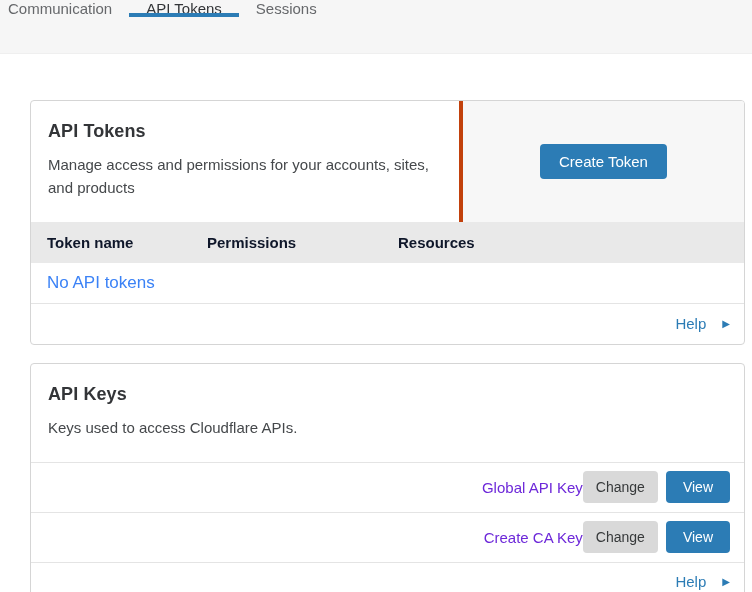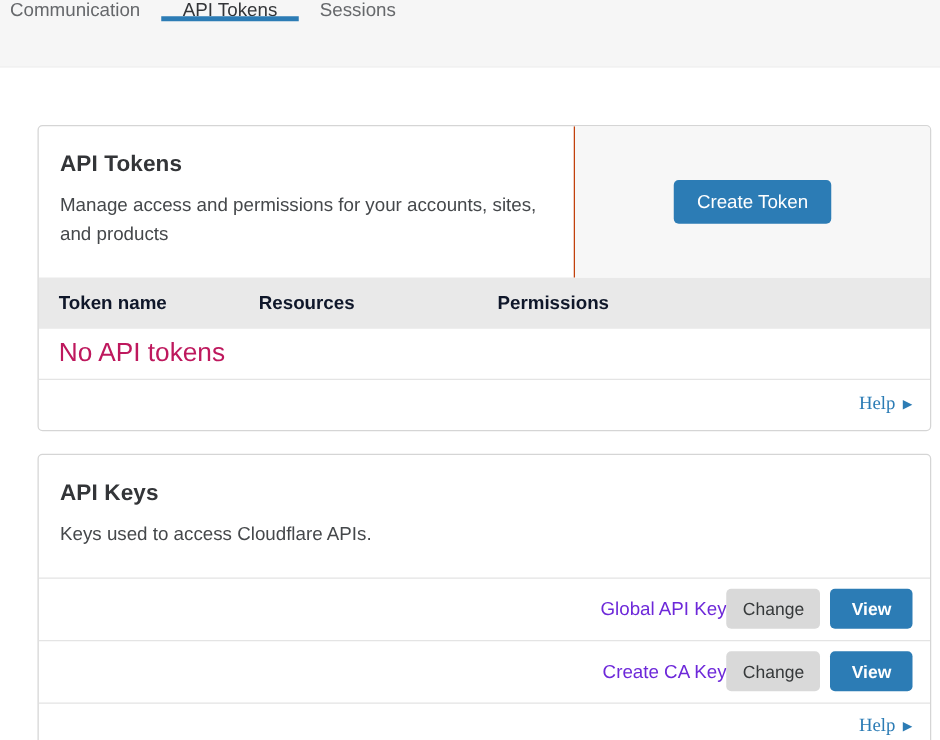--- a/index.html
+++ b/index.html
@@ -46,21 +46,21 @@
 
   
   .split-header { display: flex; }
   .split-header .left {
     flex: 1;
     padding: 20px 24px 22px 17px;
   }
   .split-header .right {
     width: 285px;
     background: #f7f7f7;
-    border-left: 1px solid #c2410c;
+    border-left: 4px solid #c2410c;
     display: flex;
     align-items: center;
     justify-content: center;
   }
   .card-title {
     font-size: 18px;
     font-weight: bold;
     color: #333538;
     letter-spacing: 0.1px;
   }
@@ -90,60 +90,58 @@
     background: #d9d9d9;
     color: #36393a;
     font-size: 14px;
     padding: 8px 13px;
   }
   .btn-view {
     background: #2c7cb5;
     color: #ffffff;
     font-size: 14px;
     padding: 8px 17px;
-    font-weight: bold;
   }
 
   
   .table-header {
     display: grid;
     grid-template-columns: 160px 191px 194px auto;
     padding-left: 16px;
     background: #e9e9e9;
     height: 41px;
     align-items: center;
     font-size: 15px;
     font-weight: bold;
     color: #0f172a;
   }
   .empty-row {
     height: 41px;
     display: flex;
     align-items: center;
     padding-left: 16px;
-    font-size: 21px;
-    color: #be185d;
+    font-size: 17px;
+    color: #3b82f6;
     border-bottom: 1px solid #e4e4e4;
   }
   .card-footer {
     height: 40px;
     display: flex;
     align-items: center;
     justify-content: flex-end;
     padding-right: 14px;
   }
   .help-link {
     color: #2c7cb5;
     font-size: 15px;
     text-decoration: none;
     display: inline-flex;
     align-items: center;
-    gap: 6px;
+    gap: 16px;
     cursor: pointer;
-    font-family: Liberation Serif, serif;
   }
   .help-link .arrow { font-size: 10px; line-height: 1; }
 
   
   .keys-header { padding: 20px 16px 23px 17px; }
   .key-row {
     border-top: 1px solid #e4e4e4;
     min-height: 50px;
     display: flex;
     align-items: center;
@@ -170,22 +168,22 @@
         <h2 class="card-title">API Tokens</h2>
         <p class="card-desc">Manage access and permissions for your accounts, sites, and products</p>
       </div>
       <div class="right">
         <button class="btn btn-primary">Create Token</button>
       </div>
     </div>
 
     <div class="table-header">
       <div>Token name</div>
+      <div>Permissions</div>
       <div>Resources</div>
-      <div>Permissions</div>
     </div>
 
     <div class="empty-row">
       <span>No API tokens</span>
     </div>
 
     <div class="card-footer">
       <a class="help-link">
         <span>Help</span>
         <span class="arrow">▶</span>

